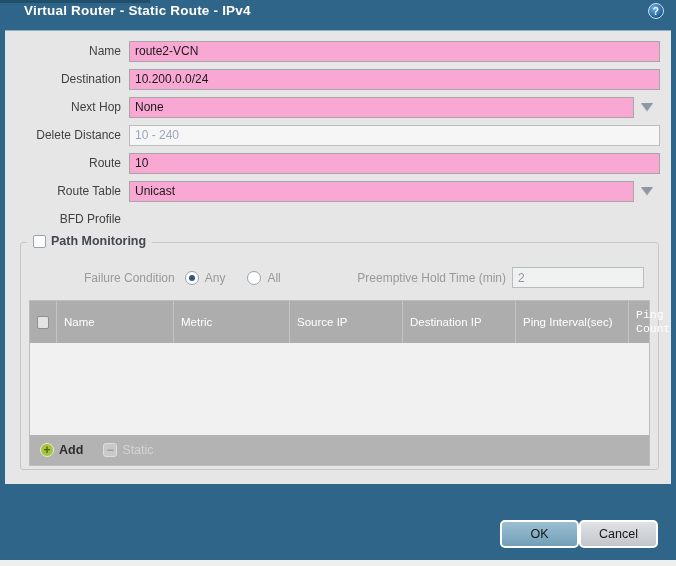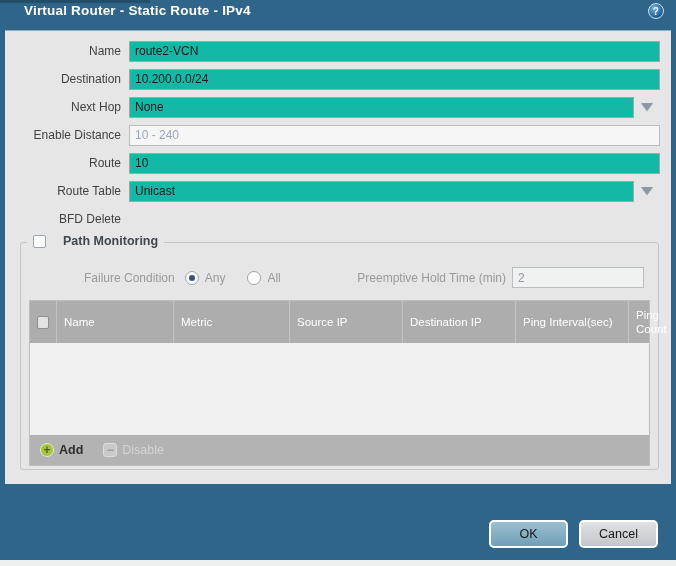--- a/index.html
+++ b/index.html
@@ -44,21 +44,21 @@
   .row {
     display:flex; align-items:center;
     height:22px; margin-bottom:6px; padding-right:11px;
   }
   .row label {
     width:124px; text-align:right; padding-right:8px;
     font-size:12px; color:#414141; flex:none;
   }
   .row input[type=text] {
     flex:1; height:21px;
-    border:1px solid #a6a6a6; background:#14b8a6;
+    border:1px solid #a6a6a6; background:#f9a8d4;
     font-family:"Liberation Sans", sans-serif;
     font-size:12px; color:#1a1a1a; padding:0 5px;
     outline:none;
   }
   .row input.disabled-input {
     background:#f6f6f6; border-color:#bcbcbc; color:#be185d;
   }
   .row input.disabled-input::placeholder { color:#9aa6ba; opacity:1; }
   .dd-wrap { flex:1; display:flex; align-items:center; }
   .dd-wrap input[type=text] { flex:1; }
@@ -78,21 +78,21 @@
   .fieldset {
     position:relative;
     margin:12px 12px 0 15px;
     border:1px solid #c6c6c6; border-radius:3px;
     padding:16px 8px 10px 8px;
     height:228px;
   }
   .legend {
     position:absolute; top:-9px; left:6px;
     background:#e6e6e6; padding:0 6px;
-    display:flex; align-items:center; gap:17px;
+    display:flex; align-items:center; gap:5px;
     font-size:12.5px; font-weight:bold; color:#43474f;
   }
   .checkbox {
     width:13px; height:13px;
     border:1px solid #9aa2ac; background:#fdfdfd;
     border-radius:2px; display:inline-block; cursor:pointer;
   }
   .cond-row {
     display:flex; align-items:center;
     margin:8px 0 12px 0;
@@ -124,21 +124,21 @@
     grid-template-columns:27px 117px 116px 113px 113px 113px 1fr;
     background:#adadad; color:#ffffff;
     font-size:11.5px; height:42px;
   }
   .pm-thead .th {
     display:flex; align-items:center;
     padding:2px 7px;
     border-right:1px solid #c3c3c3;
     line-height:1.25;
   }
-  .pm-thead .th:last-child { border-right:none; }
+  .pm-thead .th:last-child { border-right:none;font-family:Liberation Mono, monospace; }
   .pm-thead .th-check { justify-content:center; }
   .pm-thead .checkbox { background:#e3e3e3; border-color:#8f8f8f; }
   .pm-body { height:92px; background:#f1f1f1; }
   .pm-footer {
     height:30px; background:#b3b3b3;
     display:flex; align-items:center; gap:20px;
     padding-left:10px;
   }
   .tbl-btn { display:flex; align-items:center; gap:5px; font-size:12.5px; cursor:pointer; }
   .add-icon {
@@ -154,21 +154,21 @@
     background:#c9c9c9; border:1.5px solid #dedede;
     color:#989898; font-size:12px; font-weight:bold;
     display:flex; align-items:center; justify-content:center;
     line-height:1;
   }
   .tbl-btn.delete { color:#d4d4d4; }
   
   .footer {
     position:absolute; left:0; right:0; top:508px; height:52px;
     display:flex; justify-content:flex-end; align-items:center;
-    gap:11px; padding-right:18px;
+    padding-right:18px;
   }
   .btn {
     width:79px; height:28px;
     border:2px solid #ffffff; border-radius:5px;
     font-family:"Liberation Sans", sans-serif;
     font-size:12.5px; color:#171717;
     cursor:pointer;
   }
   .btn-ok { background:linear-gradient(#9bbfd1, #719fb7); }
   .btn-cancel { background:linear-gradient(#e0e2e5, #c2c6cb); }
@@ -206,41 +206,41 @@
         <label>Next Hop</label>
         <div class="dd-wrap">
           <input type="text" value="None" style="">
           <span class="dd-arrow">
               <span class="tri"></span>
             </span>
         </div>
       </div>
 
       <div class="row">
-        <label>Enable Distance</label>
+        <label>Delete Distance</label>
         <input type="text" class="disabled-input" placeholder="10 - 240" style="">
       </div>
 
       <div class="row">
         <label>Route</label>
         <input type="text" value="10" style="">
       </div>
 
       <div class="row">
         <label>Route Table</label>
         <div class="dd-wrap">
           <input type="text" value="Unicast" style="">
           <span class="dd-arrow">
               <span class="tri"></span>
             </span>
         </div>
       </div>
 
       <div class="row">
-        <label>BFD Delete</label>
+        <label>BFD Profile</label>
       </div>
     </div>
 
     <div class="fieldset">
       <div class="legend">
         <span class="checkbox"></span>
         <span>Path Monitoring</span>
       </div>
 
       <div class="cond-row">
@@ -272,21 +272,21 @@
           <div class="th">Ping Count</div>
         </div>
         <div class="pm-body"></div>
         <div class="pm-footer">
           <span class="tbl-btn add">
             <span class="add-icon">+</span>
             <span>Add</span>
           </span>
           <span class="tbl-btn delete">
             <span class="del-icon">−</span>
-            <span>Disable</span>
+            <span>Static</span>
           </span>
         </div>
       </div>
     </div>
   </div>
 
   <div class="footer">
     <button class="btn btn-ok">OK</button>
     <button class="btn btn-cancel">Cancel</button>
   </div>

